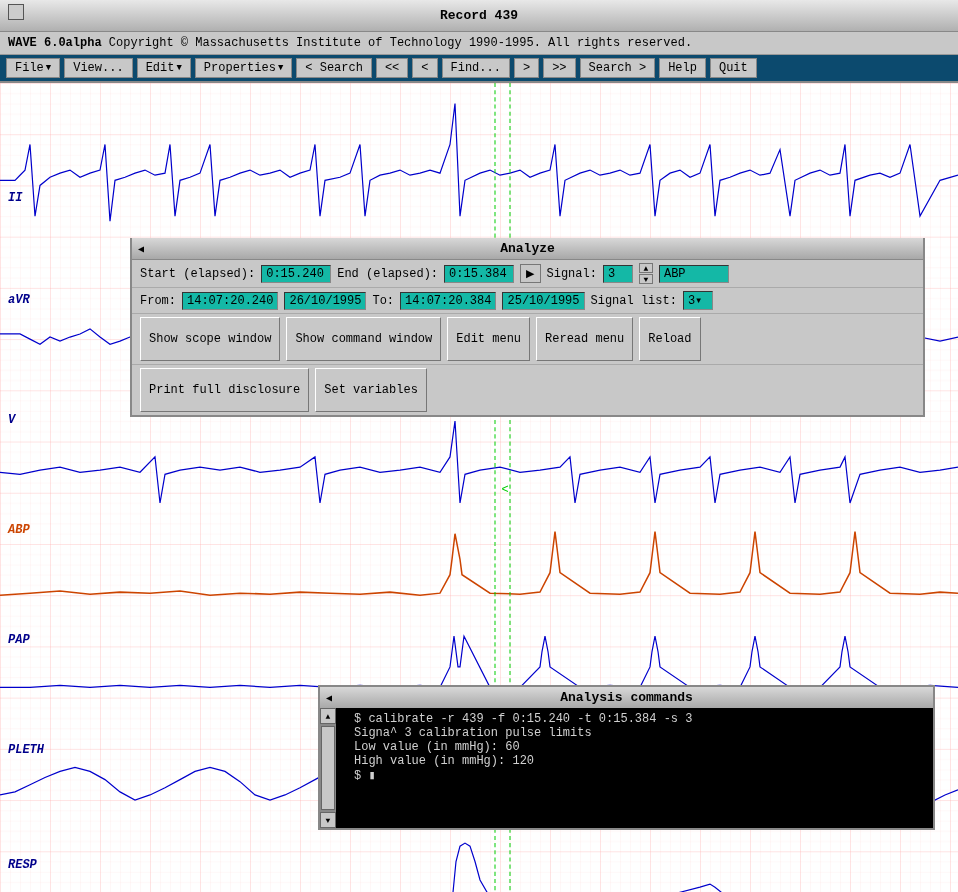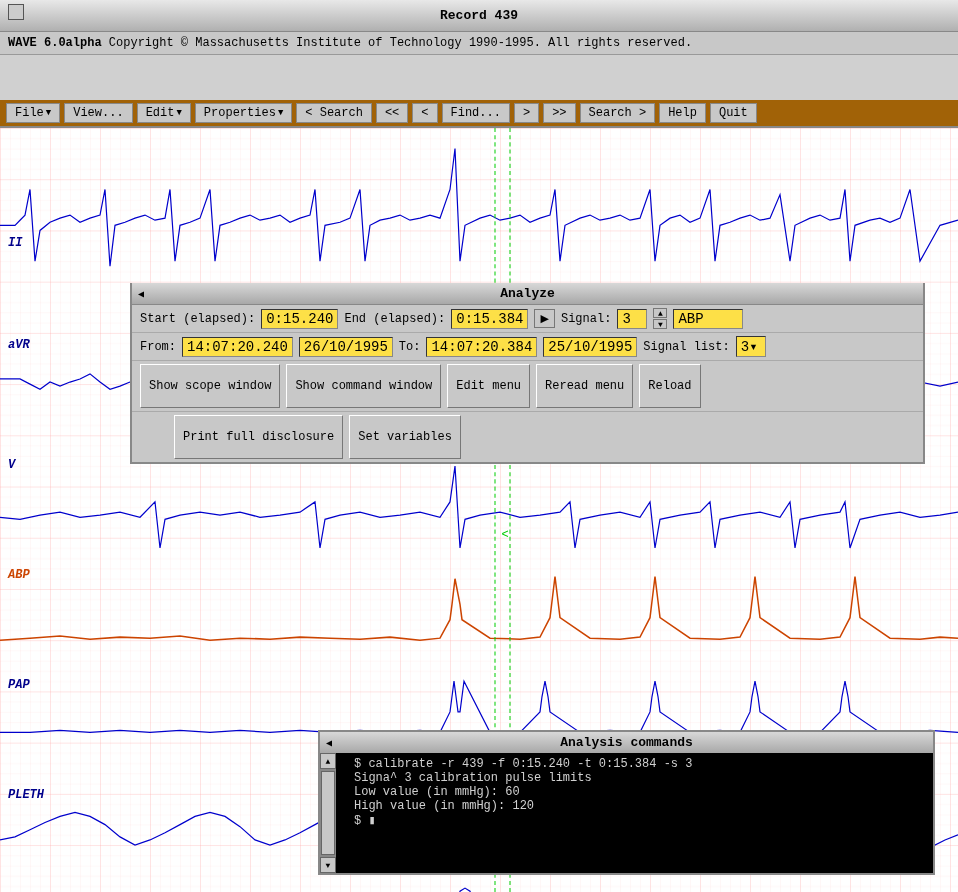--- a/index.html
+++ b/index.html
@@ -39,27 +39,26 @@
       padding: 4px 8px;
       font-size: 12px;
       border-bottom: 1px solid #999;
     }
     #app-header .brand {
       font-weight: bold;
     }
 
     
     #menu-bar {
-      background: #a16207;
+      background: #0c4a6e;
       padding: 3px 6px;
       display: flex;
       align-items: center;
       gap: 4px;
       border-bottom: 2px solid #888;
-      margin-top: 45px;
     }
     .menu-btn {
       background: #c8c8c8;
       border: 1px solid #888;
       padding: 2px 8px;
       font-size: 12px;
       font-family: 'Courier New', Courier, monospace;
       cursor: pointer;
       display: flex;
       align-items: center;
@@ -127,22 +126,22 @@
       align-items: center;
       padding: 3px 8px;
       gap: 6px;
       border-bottom: 1px solid #aaa;
     }
     .analyze-label {
       font-size: 12px;
       white-space: nowrap;
     }
     .analyze-value {
-      font-size: 14px;
-      background: #fde047;
+      font-size: 12px;
+      background: #14b8a6;
       border: 1px inset #888;
       padding: 1px 4px;
       min-width: 70px;
     }
     .analyze-btn {
       background: #c8c8c8;
       border: 1px solid #777;
       border-top-color: #fff;
       border-left-color: #fff;
       padding: 14px 8px;
@@ -371,21 +370,21 @@
 
     <div class="analyze-row">
       <button class="analyze-btn">Show scope window</button>
       <button class="analyze-btn">Show command window</button>
       <button class="analyze-btn">Edit menu</button>
       <button class="analyze-btn">Reread menu</button>
       <button class="analyze-btn">Reload</button>
     </div>
 
 
-    <div class="analyze-row" style="border-bottom:none;margin-left:34px;">
+    <div class="analyze-row" style="border-bottom:none;">
       <button class="analyze-btn">Print full disclosure</button>
       <button class="analyze-btn">Set variables</button>
     </div>
   </div>
 
   <div id="commands-dialog">
     <div id="commands-titlebar">
       <span class="small-arrow">◀</span>
       <span>Analysis commands</span>
     </div>

